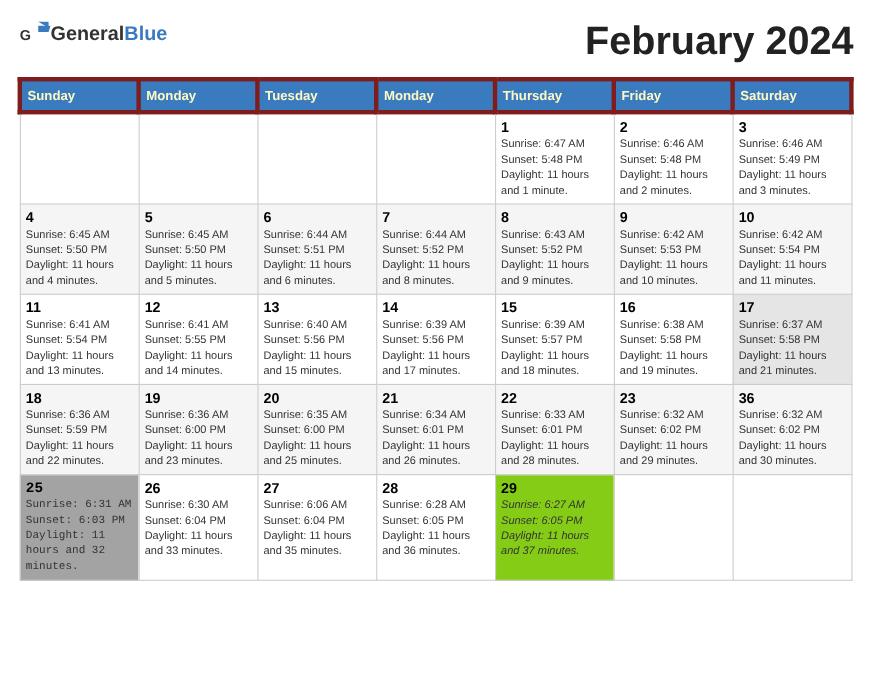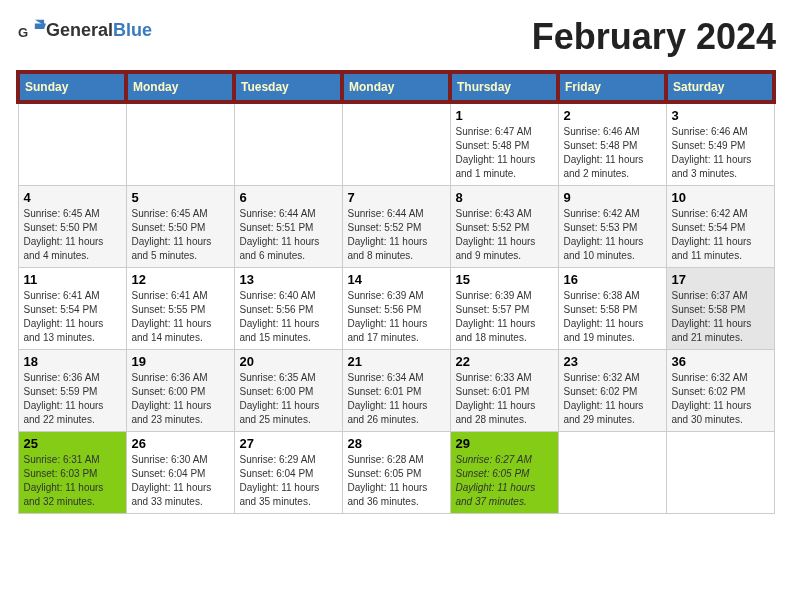--- a/index.html
+++ b/index.html
@@ -266,35 +266,35 @@
 Daylight: 11 hours and 29 minutes.</div>
         </td>
         <td style="background-color: rgb(245, 245, 245);">
           <span class="day-number">36</span>
           <div class="day-info" style="white-space: pre-line;">Sunrise: 6:32 AM
 Sunset: 6:02 PM
 Daylight: 11 hours and 30 minutes.</div>
         </td>
       </tr>
       <tr>
-        <td style="background-color: #84cc16;">
+        <td style="background-color: #a3a3a3; font-family: Liberation Mono, monospace;">
           <span class="day-number">25</span>
           <div class="day-info" style="white-space: pre-line;">Sunrise: 6:31 AM
 Sunset: 6:03 PM
 Daylight: 11 hours and 32 minutes.</div>
         </td>
         <td style="background-color: rgb(255, 255, 255);">
           <span class="day-number">26</span>
           <div class="day-info" style="white-space: pre-line;">Sunrise: 6:30 AM
 Sunset: 6:04 PM
 Daylight: 11 hours and 33 minutes.</div>
         </td>
         <td style="background-color: rgb(255, 255, 255);">
           <span class="day-number">27</span>
-          <div class="day-info" style="white-space: pre-line;">Sunrise: 6:29 AM
+          <div class="day-info" style="white-space: pre-line;">Sunrise: 6:06 AM
 Sunset: 6:04 PM
 Daylight: 11 hours and 35 minutes.</div>
         </td>
         <td style="background-color: rgb(255, 255, 255);">
           <span class="day-number">28</span>
           <div class="day-info" style="white-space: pre-line;">Sunrise: 6:28 AM
 Sunset: 6:05 PM
 Daylight: 11 hours and 36 minutes.</div>
         </td>
         <td style="background-color: #84cc16;">

